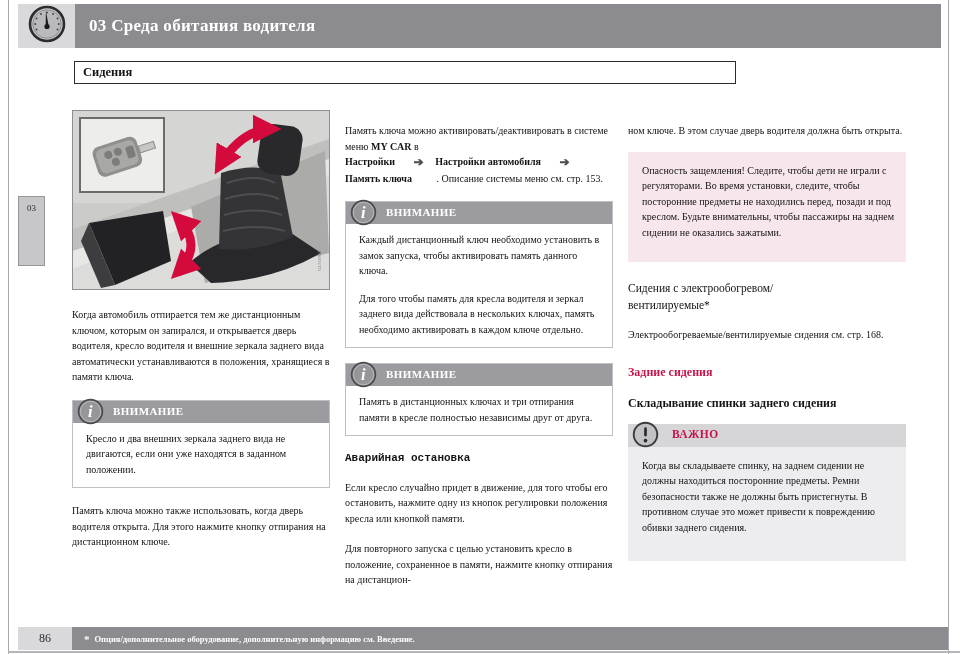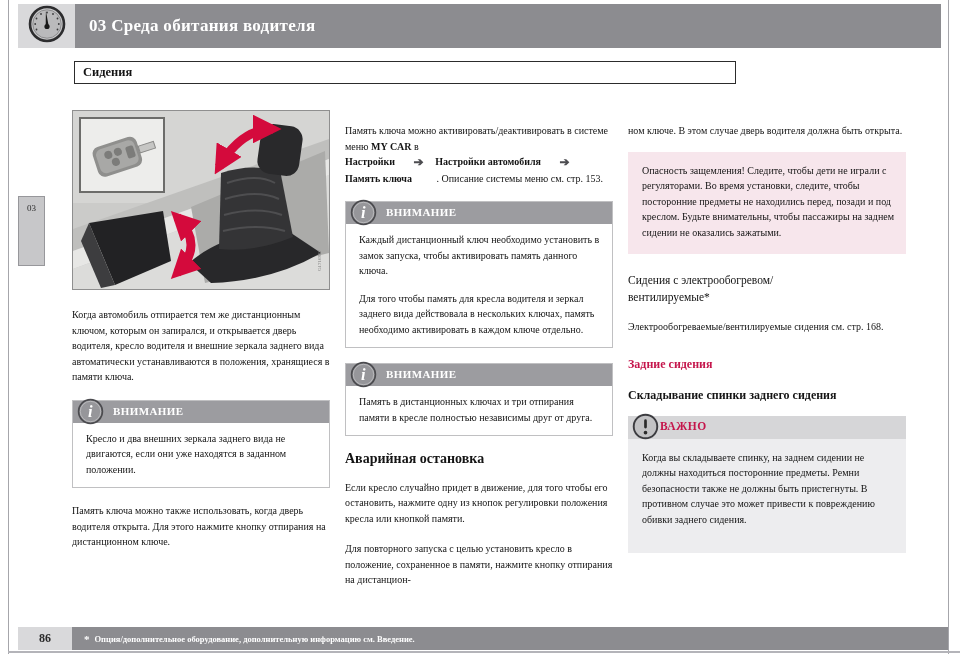--- a/index.html
+++ b/index.html
@@ -44,47 +44,47 @@
   .badge-icon{position:absolute;left:4px;top:-3px;width:27px;height:27px;}
   .note-body{padding:8px 10px 10px 13px;}
   .note-body p{margin:0 0 12px 0;}
   .note-body p:last-child{margin-bottom:0;}
 
   
   .warn{margin:0 0 18px 0;position:relative;}
   .warn-header{background:#c5164c;color:#ffffff;font-weight:bold;font-size:11.5px;height:24px;
                display:flex;align-items:center;padding-left:42px;letter-spacing:0.4px;}
   .warn-icon{position:absolute;left:3px;top:1px;width:22px;height:22px;}
-  .warn-body{background:#f7e6ec;padding:11px 12px 14px 14px;}
+  .warn-body{background:#f7e6ec;padding:11px 12px 22px 14px;}
   .warn-body p{margin:0;}
 
   
   .imp{margin:0 0 15px 0;position:relative;}
   .imp-header{background:#d6d6d8;color:#c5164c;font-weight:bold;font-size:11.5px;height:23px;
-              display:flex;align-items:center;padding-left:32px;letter-spacing:0.4px;}
+              display:flex;align-items:center;padding-left:44px;letter-spacing:0.4px;}
   .imp-body{background:#ededef;padding:11px 12px 26px 14px;}
   .imp-body p{margin:0;}
 
   
-  .h-bold{font-weight:bold;font-size:14px;margin:8px 0 4px 0;}
+  .h-bold{font-weight:bold;font-size:11px;margin:8px 0 4px 0;font-family:Liberation Mono, monospace;}
   .h-heat{font-weight:normal;font-size:11.5px;line-height:17px;margin:12px 0 6px 0;}
   .h-red{color:#c5164c;font-weight:bold;font-size:12px;margin:22px 0 16px 0;}
   .h-sub{font-weight:bold;font-size:12px;margin:0 0 12px 0;}
 
   
   .menu-para{margin:0 0 9px 0;}
   .bold{font-weight:bold;}
   .menu-item{font-weight:bold;}
   .menu-arrow{font-weight:bold;color:#4c4c50;font-size:12px;margin:0 9px 0 16px;vertical-align:-1px;}
   .menu-tail{margin-left:22px;}
 
   
   .footer{position:absolute;left:18px;top:627px;width:930px;height:23px;display:flex;}
   .footer-page-box{width:54px;background:#d9d9db;display:flex;align-items:center;justify-content:center;
-                   font-size:12px;color:#2a2a2a;font-weight:bold;}
+                   font-size:12px;color:#2a2a2a;}
   .footer-bar{flex:1;background:#8c8c90;color:#ffffff;display:flex;align-items:center;padding-left:12px;
               font-size:8.5px;font-weight:bold;}
   .footer-ast{font-size:11px;margin-right:5px;line-height:0;}
 </style>
 </head>
 <body>
 
 <div class="page">
 
   <div class="edge-v edge-left"></div>

